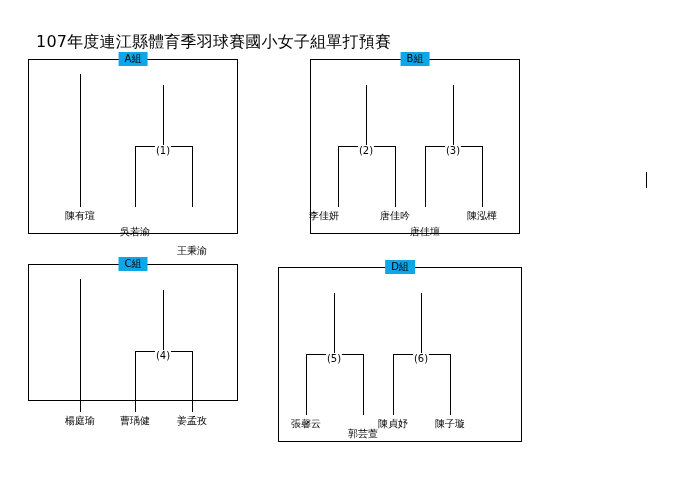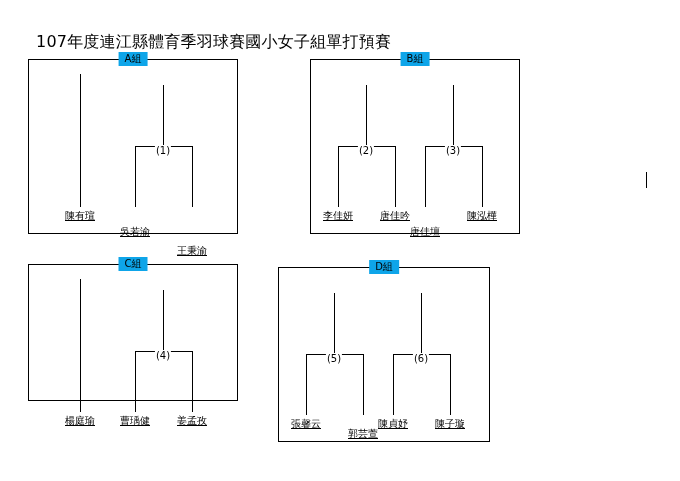--- a/index.html
+++ b/index.html
@@ -60,21 +60,20 @@
     white-space: nowrap;
     transform: translate(-50%, -50%);
   }
   .player {
     position: absolute;
     font-size: 10px;
     line-height: 12px;
     text-align: center;
     white-space: nowrap;
     transform: translateX(-50%);
-    text-decoration: underline;
   }
   .cursor-mark {
     position: absolute;
     width: 0;
     border-left: 1.2px solid #000000;
     height: 16px;
   }
 </style>
 </head>
 <body>
@@ -107,21 +106,21 @@
     <div class="vline" style="left:84px; top:86px; height:61px;"></div>
     <div class="vline" style="left:55px; top:25px; height:61px;"></div>
     <div class="match-num" style="left:55px; top:91px;">(2)</div>
 
     <div class="hline" style="left:114px; top:86px; width:57px;"></div>
     <div class="vline" style="left:114px; top:86px; height:61px;"></div>
     <div class="vline" style="left:171px; top:86px; height:61px;"></div>
     <div class="vline" style="left:142px; top:25px; height:61px;"></div>
     <div class="match-num" style="left:142px; top:91px;">(3)</div>
 
-    <div class="player" style="left:27px; top:150px;">李佳妍</div>
+    <div class="player" style="left:13px; top:150px;">李佳妍</div>
     <div class="player" style="left:84px; top:150px;">唐佳吟</div>
     <div class="player" style="left:114px; top:166px;">唐佳壇</div>
     <div class="player" style="left:171px; top:150px;">陳泓樺</div>
   </div>
 
   <div class="bracket-box" style="left:28px; top:264px; width:210px; height:137px;">
     <div class="group-label">C組</div>
 
     <div class="vline" style="left:51px; top:14px; height:133px;"></div>
 
@@ -129,21 +128,21 @@
     <div class="vline" style="left:106px; top:86px; height:61px;"></div>
     <div class="vline" style="left:163px; top:86px; height:61px;"></div>
     <div class="vline" style="left:134px; top:25px; height:61px;"></div>
     <div class="match-num" style="left:134px; top:91px;">(4)</div>
 
     <div class="player" style="left:51px; top:150px;">楊庭瑜</div>
     <div class="player" style="left:106px; top:150px;">曹瑀健</div>
     <div class="player" style="left:163px; top:150px;">姜孟孜</div>
   </div>
 
-  <div class="bracket-box" style="left:278px; top:267px; width:212px; height:175px;">
+  <div class="bracket-box" style="left:278px; top:267px; width:244px; height:175px;">
     <div class="group-label">D組</div>
 
     <div class="hline" style="left:27px; top:86px; width:57px;"></div>
     <div class="vline" style="left:27px; top:86px; height:61px;"></div>
     <div class="vline" style="left:84px; top:86px; height:61px;"></div>
     <div class="vline" style="left:55px; top:25px; height:61px;"></div>
     <div class="match-num" style="left:55px; top:91px;">(5)</div>
 
     <div class="hline" style="left:114px; top:86px; width:57px;"></div>
     <div class="vline" style="left:114px; top:86px; height:61px;"></div>

